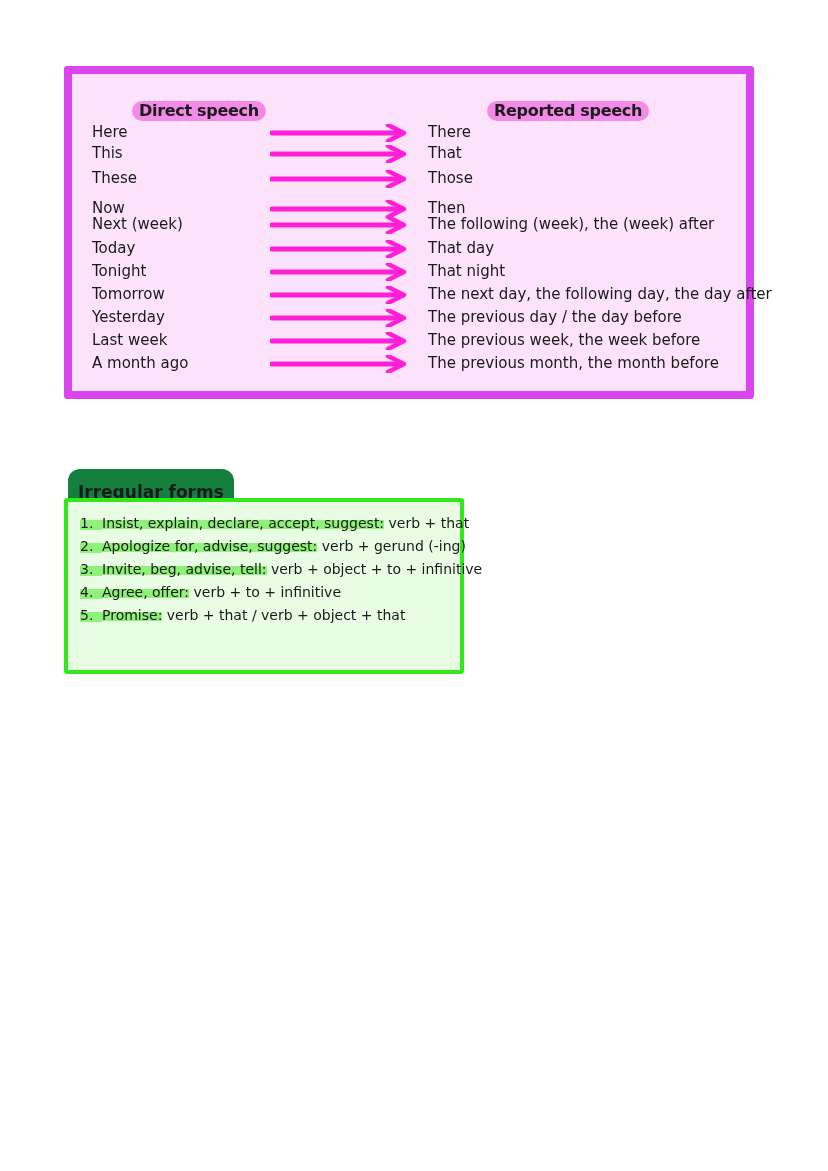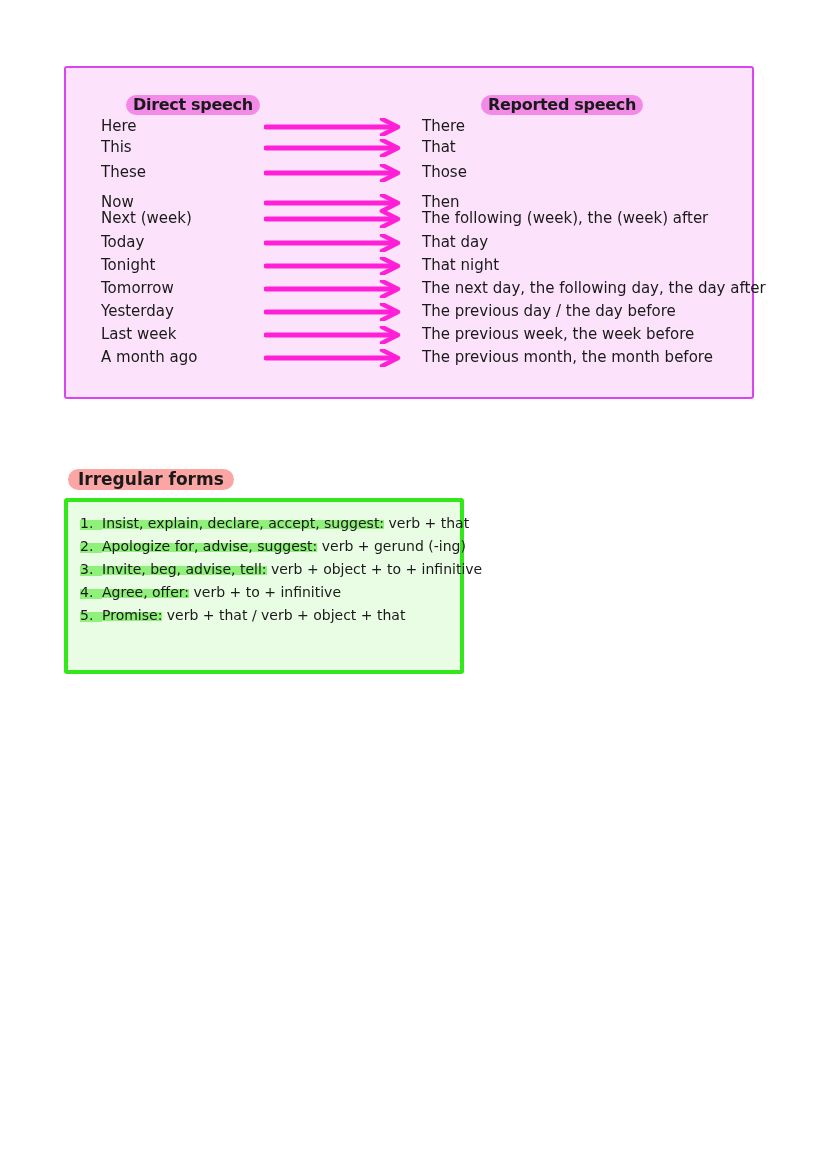--- a/index.html
+++ b/index.html
@@ -1,25 +1,25 @@
 <!DOCTYPE html>
 <html><head>
 <meta charset="utf-8">
 <style>
   html, body { margin:0; padding:0; background:#ffffff; }
   body { width:828px; height:1171px; position:relative; font-family:"DejaVu Sans", sans-serif; color:#1a1a1a; }
-  .pink-box { position:absolute; left:64px; top:66px; width:690px; height:333px; border:2px solid #d946ef; background:#fde2fb; border-radius:3px; box-sizing:border-box; }
+  .pink-box { position:absolute; left:64px; top:66px; width:690px; height:333px; border:8px solid #d946ef; background:#fde2fb; border-radius:3px; box-sizing:border-box; }
   .pill { position:absolute; background:#f48ae8; border-radius:12px; font-family:"DejaVu Sans", sans-serif; font-weight:bold; font-size:16px; letter-spacing:-0.3px; padding:1px 7px; line-height:18px; color:#1a1a1a; }
   .pill-direct { left:60px; top:27px; }
   .pill-reported { left:415px; top:27px; }
   .row { position:absolute; left:0; width:100%; height:23px; }
-  .left-word { position:absolute; left:20px; font-size:15px; line-height:20px;margin-left:15px; }
+  .left-word { position:absolute; left:20px; font-size:15px; line-height:20px; }
   .right-word { position:absolute; left:356px; font-size:15px; line-height:20px; white-space:nowrap; }
   .arrow { position:absolute; left:198px; top:2px; width:140px; height:18px; }
-  .green-title { position:absolute; left:68px; top:469px; background:#fca5a5; border-radius:12px; padding:1px 10px; font-weight:bold; font-size:17px; line-height:19px; }
+  .green-title { position:absolute; left:68px; top:469px; background:#15803d; border-radius:12px; padding:14px 10px; font-weight:bold; font-size:17px; line-height:19px; }
   .green-box { position:absolute; left:64px; top:498px; width:400px; height:176px; border:4px solid #33e81a; background:#e8fde4; border-radius:3px; box-sizing:border-box; }
   .g-item { position:absolute; left:12px; font-size:14px; line-height:19px; white-space:nowrap; }
   .g-num { display:inline-block; width:22px; }
   .hl { background:linear-gradient(transparent 30%, #8ff07a 30%, #8ff07a 85%, transparent 85%); }
 </style>
 </head>
 <body>
 
 <div class="pink-box">
   <span class="pill pill-direct">Direct speech</span>

